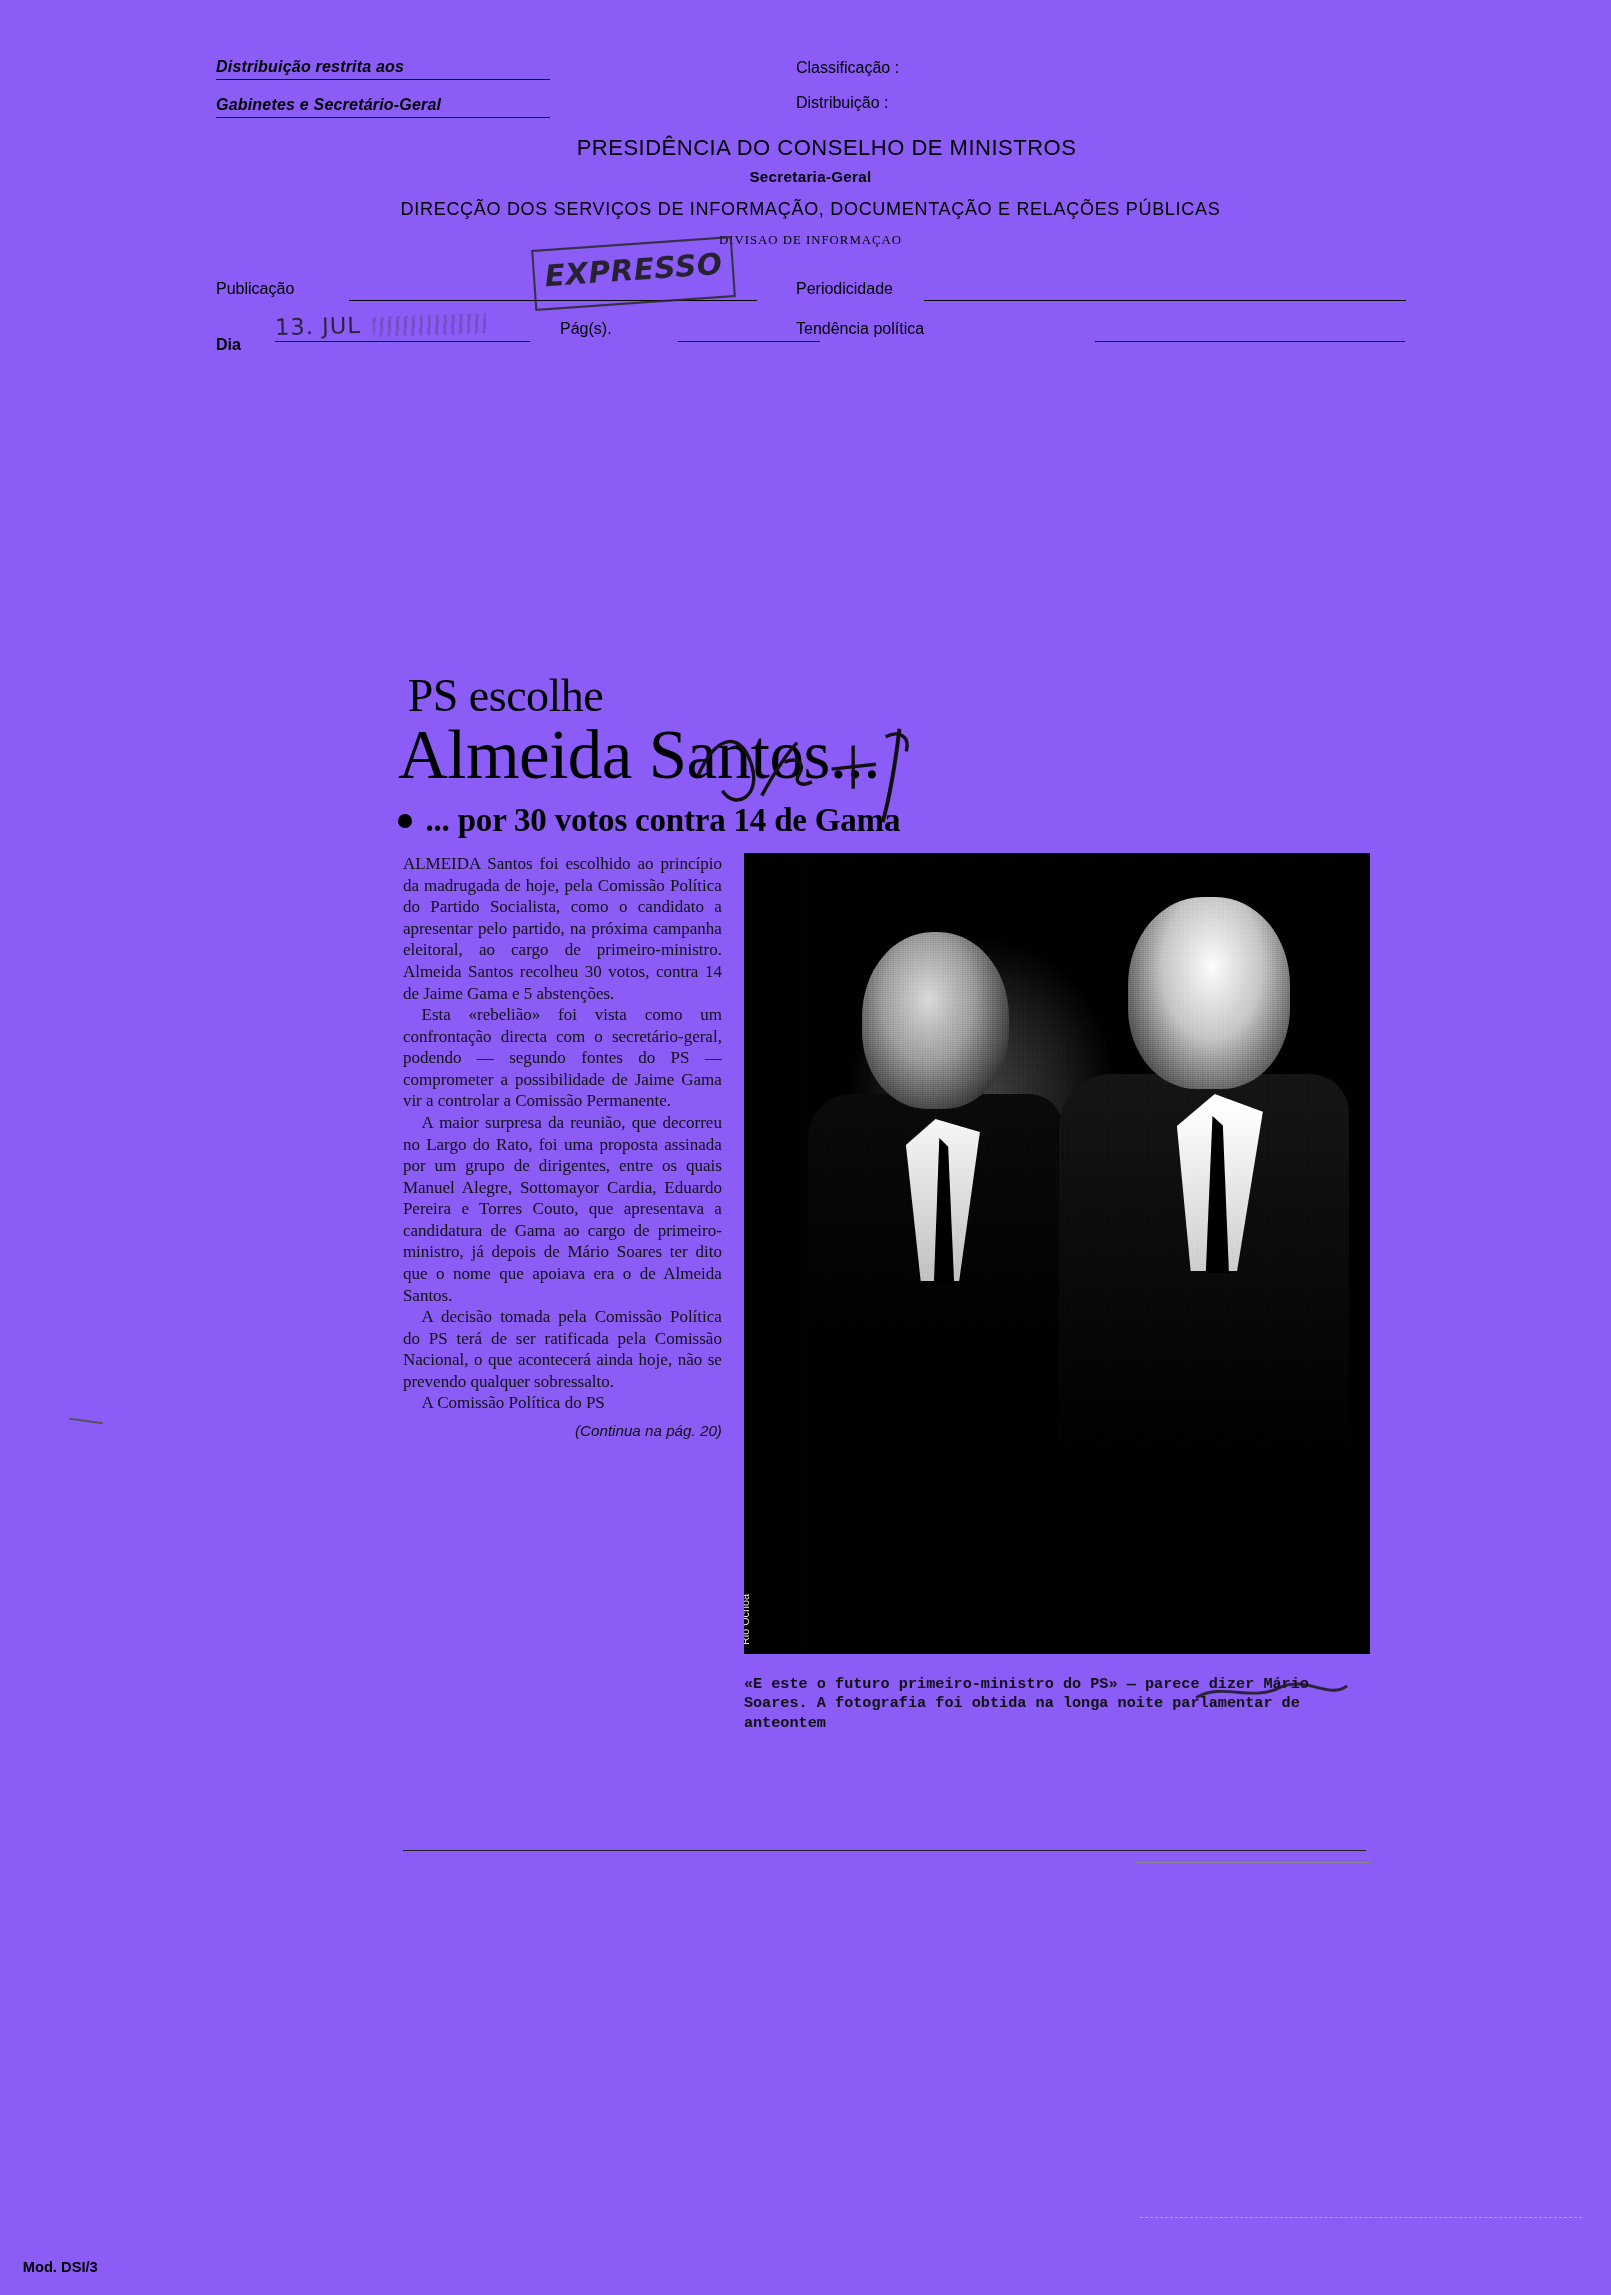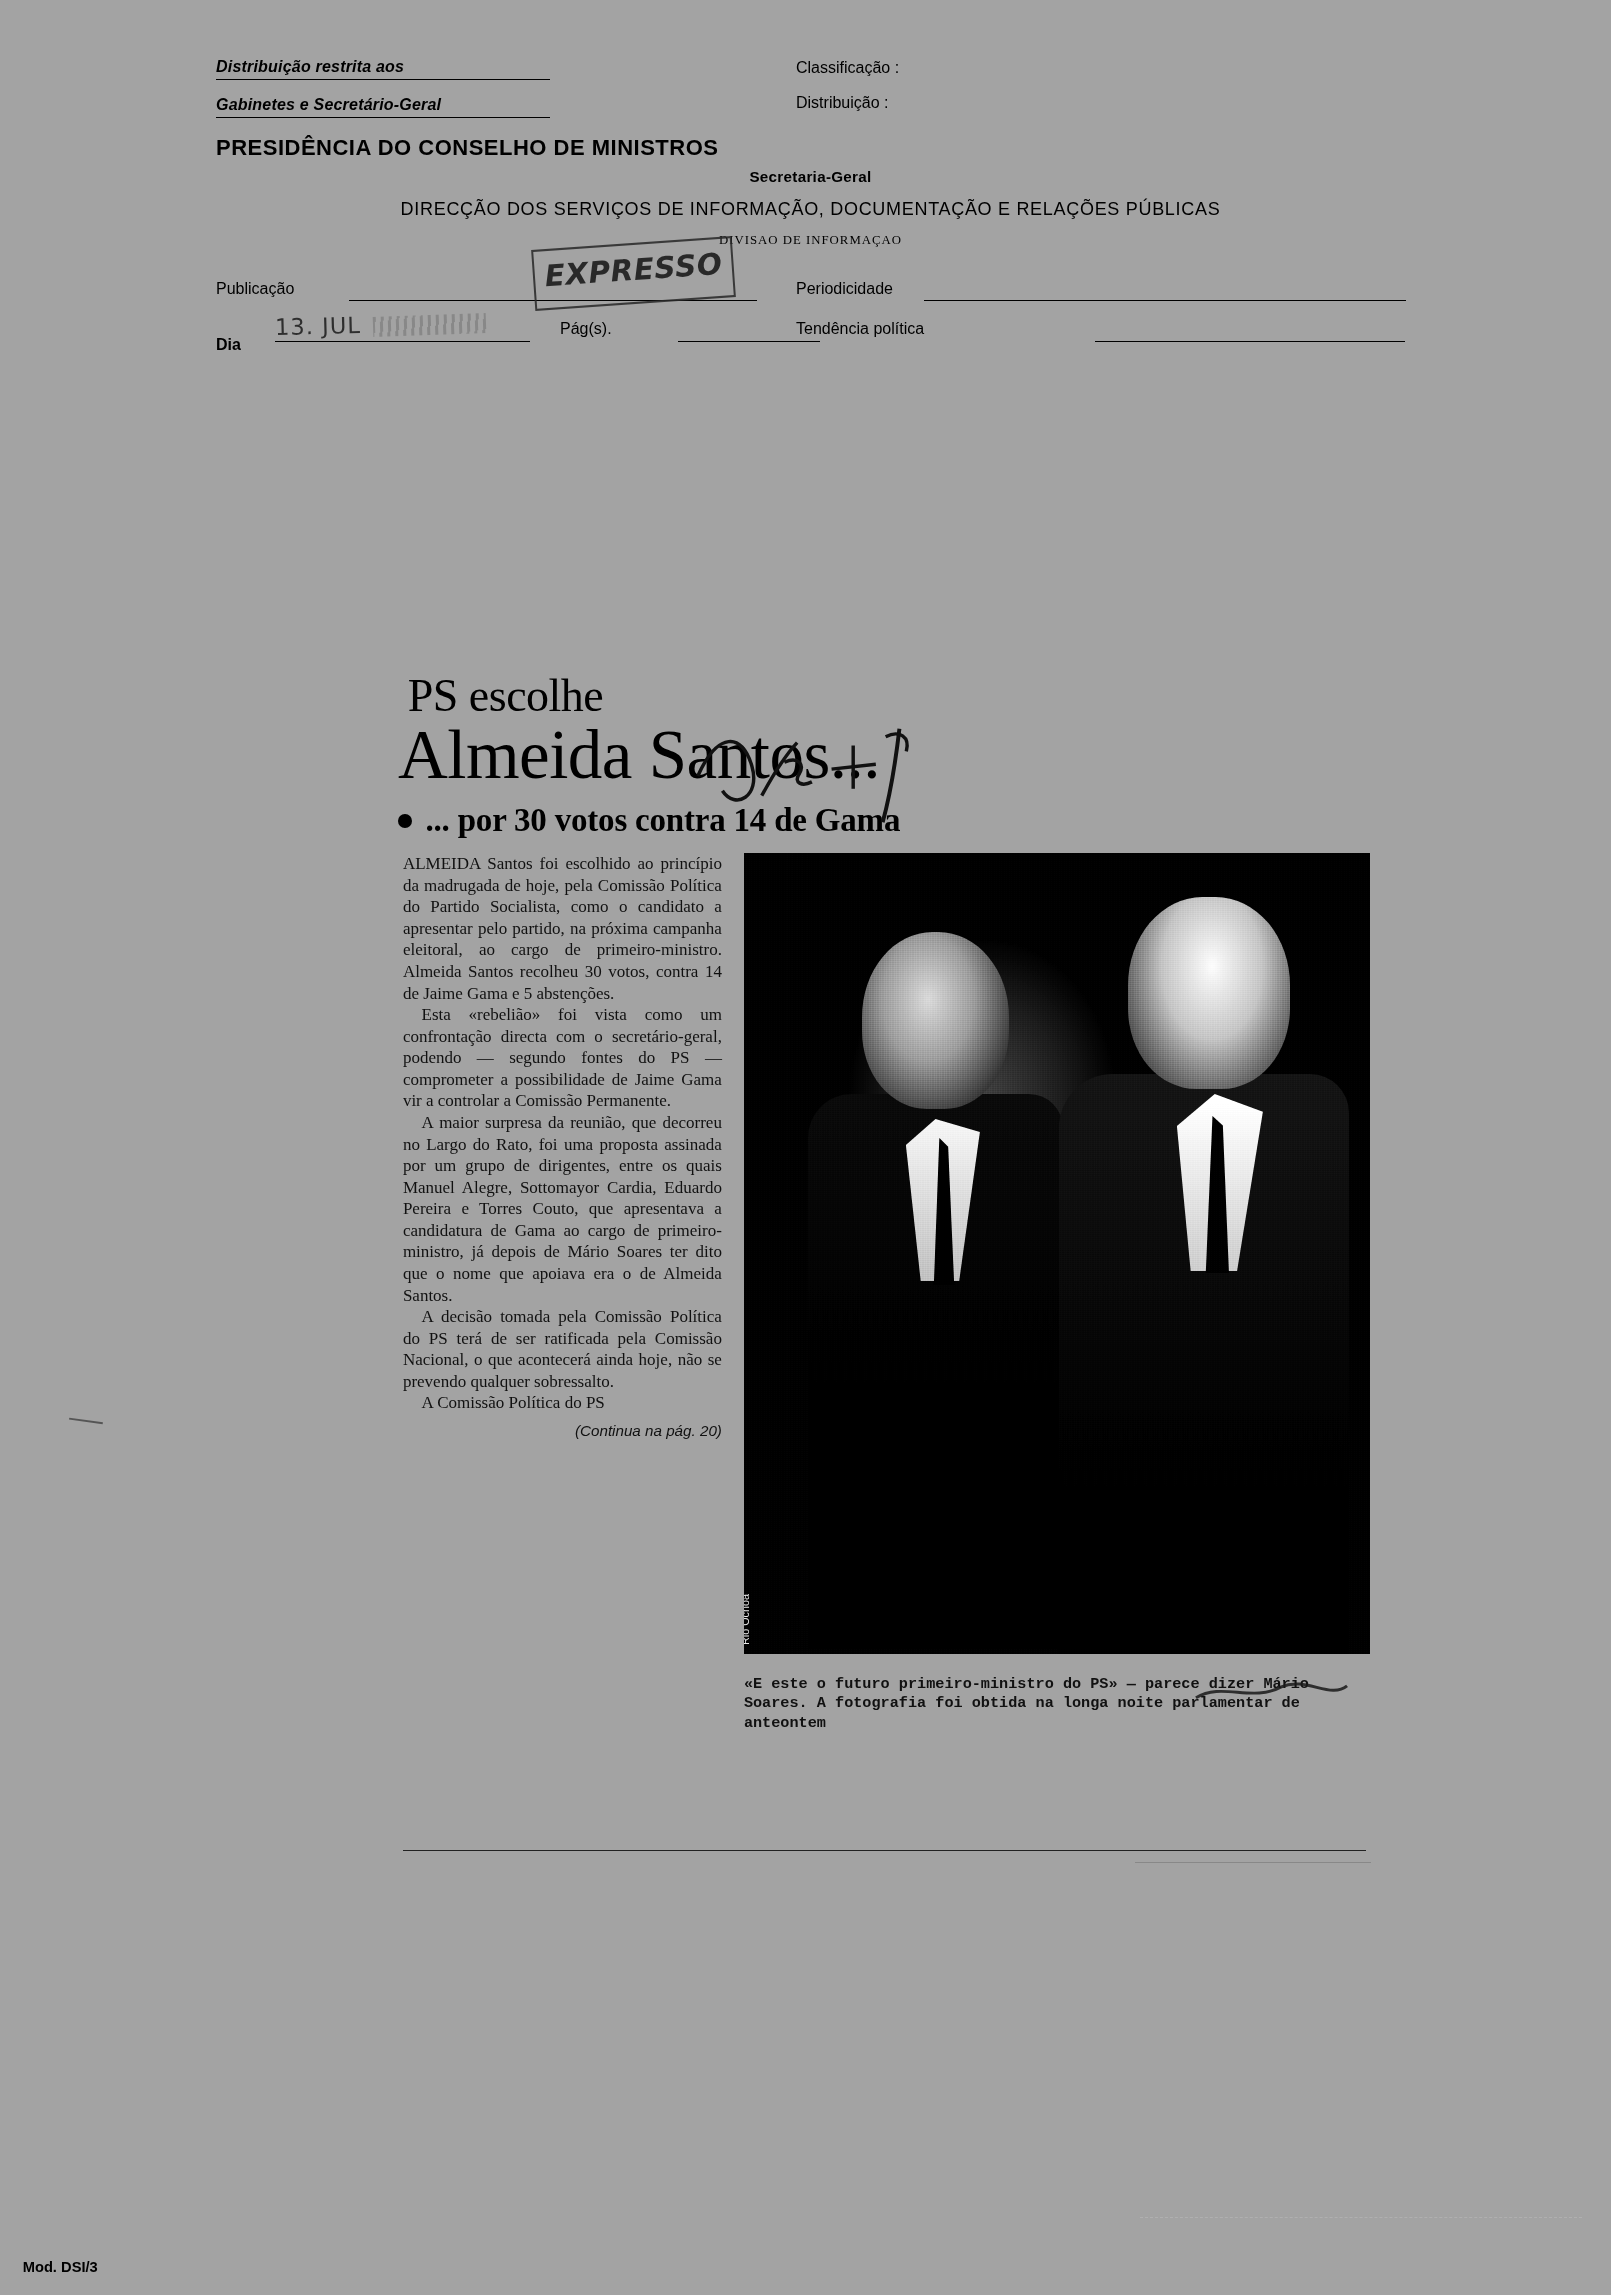--- a/index.html
+++ b/index.html
@@ -13,21 +13,21 @@
     font-family: "Liberation Sans", sans-serif;
     color: #000;
     position: relative;
     overflow: hidden;
   }
   .page {
     position: absolute;
     left: 0; top: 0;
     width: 1612px;
     height: 2295px;
-    background: #a3a3a3;
+    background: #8b5cf6;
   }
 
   
   .hdr {
     position: absolute;
     left: 216px;
     top: 49px;
     width: 1189px;
   }
   .hdr-top {
@@ -62,25 +62,25 @@
     font-size: 16px;
   }
   .distribuicao {
     position: absolute;
     left: 580px; top: 45px;
     font-size: 16px;
   }
 
   .org1 {
     position: absolute;
-    left: 0; top: 86px;
+    left: 16px; top: 86px;
     width: 1189px;
-    text-align: left;
+    text-align: center;
     font-size: 22px;
-    font-weight: bold;
+    font-weight: normal;
     letter-spacing: 0.5px;
   }
   .org2 {
     position: absolute;
     left: 0; top: 119px;
     width: 1189px;
     text-align: center;
     font-size: 15.2px;
     font-weight: bold;
     letter-spacing: 0.3px;

